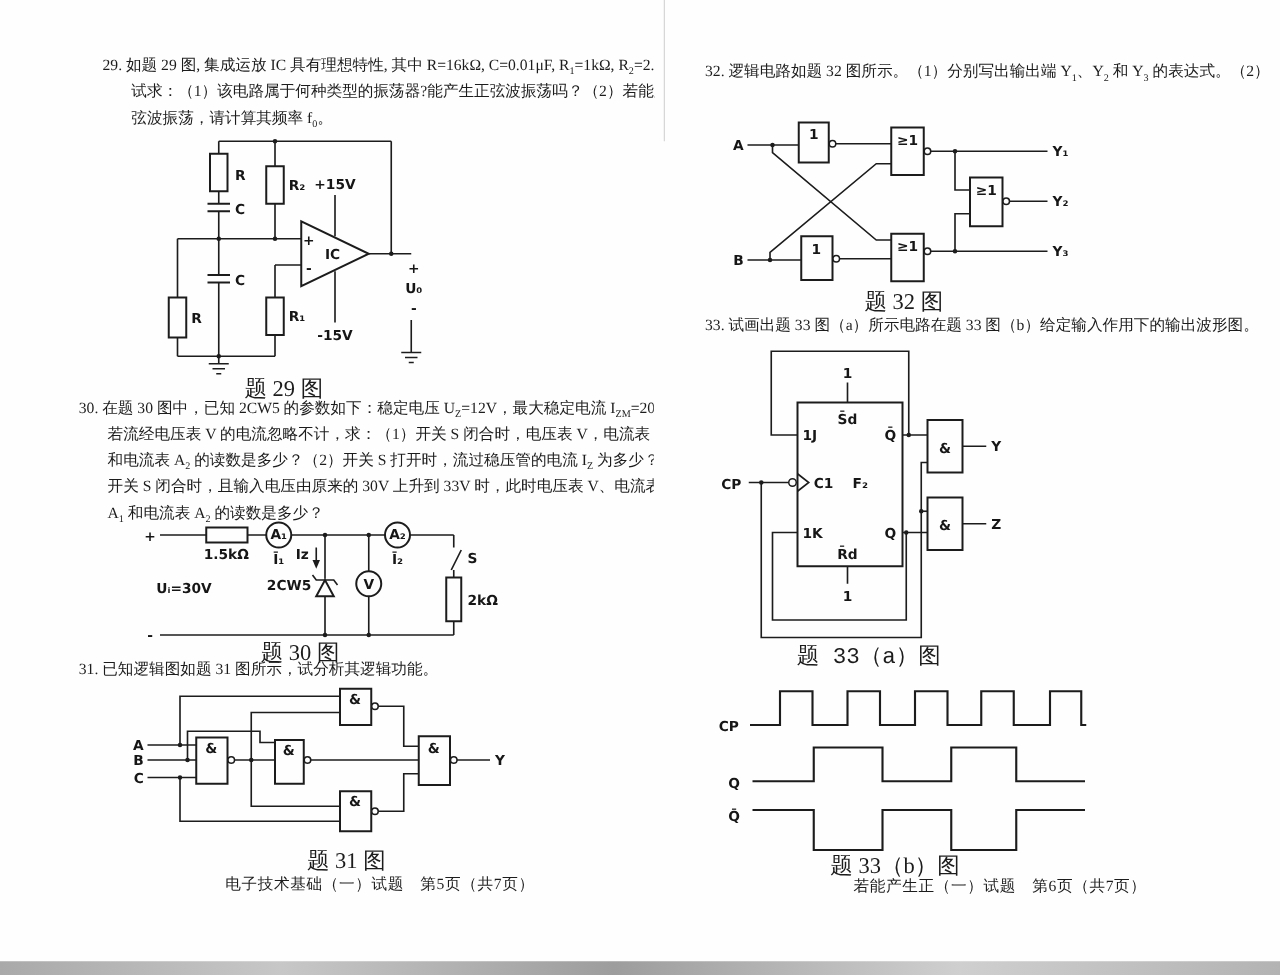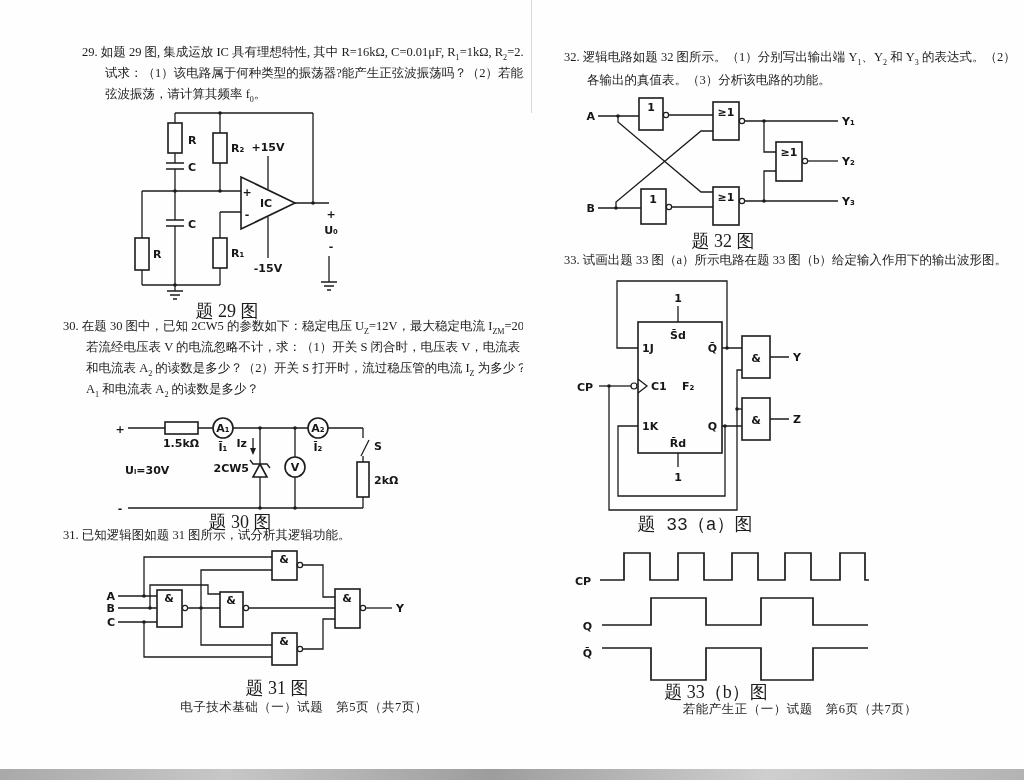--- a/index.html
+++ b/index.html
@@ -105,20 +105,21 @@
     <text x="213" y="110" text-anchor="middle">+</text>
     <text x="213" y="126" text-anchor="middle" font-size="12">U₀</text>
     <text x="213" y="142" text-anchor="middle">-</text>
   </svg>
   <div class="caption" style="left:147px; top:299px; width:160px;">题 29 图</div>
 
   <div class="qblock" style="left:63px; top:316px; width:460px;">
     <div class="line">30. 在题 30 图中，已知 2CW5 的参数如下：稳定电压 U<sub>Z</sub>=12V，最大稳定电流 I<sub>ZM</sub>=20mA，</div>
     <div class="line">若流经电压表 V 的电流忽略不计，求：（1）开关 S 闭合时，电压表 V，电流表 A</div>
     <div class="line">和电流表 A<sub>2</sub> 的读数是多少？（2）开关 S 打开时，流过稳压管的电流 I<sub>Z</sub> 为多少？（3）</div>
+    <div class="line">开关 S 闭合时，且输入电压由原来的 30V 上升到 33V 时，此时电压表 V、电流表</div>
     <div class="line">A<sub>1</sub> 和电流表 A<sub>2</sub> 的读数是多少？</div>
   </div>
 
   <svg class="fig" style="left:70px; top:416px;" width="372" height="100" viewBox="0 0 372 100">
     <g>
       <path class="w" d="M58,12 H95 M128,12 H143 M163,12 H238 M258,12 H293"></path>
       <path class="w" d="M190,12 V47 M190,61 V92"></path>
       <path class="w" d="M225,12 V41 M225,61 V92"></path>
       <path class="w" d="M293,12 V22 M293,40 V46 M293,81 V92"></path>
       <path class="w" d="M58,92 H293"></path>
@@ -220,21 +221,20 @@
     <text x="20" y="67" text-anchor="end" font-size="12">B</text>
     <text x="20" y="81" text-anchor="end" font-size="12">C</text>
     <text x="301" y="67" font-size="12">Y</text>
   </svg>
   <div class="caption" style="left:197px; top:676px; width:160px;text-align:center;">题 31 图</div>
 
   <div class="footer" style="left:154px; top:699px; width:300px;">电子技术基础（一）试题　第5页（共7页）</div>
 
   <div class="qblock" style="left:564px; top:46px; width:452px;">
     <div class="line" style="line-height:23px;">32. 逻辑电路如题 32 图所示。（1）分别写出输出端 Y<sub>1</sub>、Y<sub>2</sub> 和 Y<sub>3</sub> 的表达式。（2）列出</div>
-    <div class="line" style="line-height:23px;">各输出的真值表。（3）分析该电路的功能。</div>
   </div>
 
   <svg class="fig" style="left:560px; top:95px;" width="300" height="150" viewBox="0 0 300 150">
     <g>
       <path class="w" d="M38,21 H79 M108,20 H153"></path>
       <path class="w" d="M38,113 H81 M111,112 H153"></path>
       <path class="w" d="M58,21 V27 L141,97 H153"></path>
       <path class="w" d="M56,113 V107 L141,36 H153"></path>
       <path class="w" d="M184,26 H278"></path>
       <path class="w" d="M204,26 V57 H216"></path>

